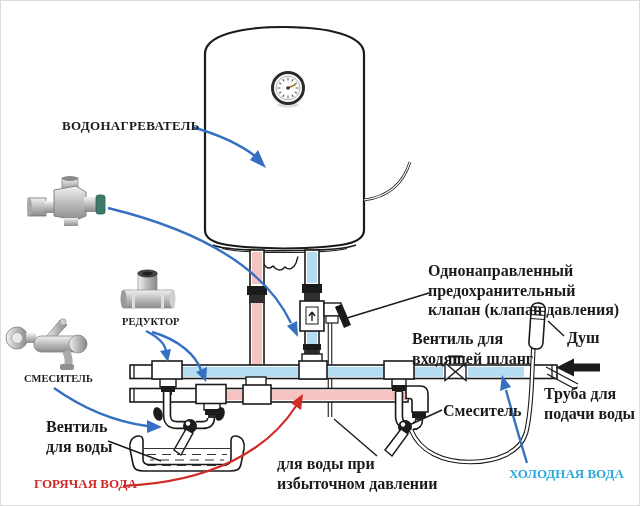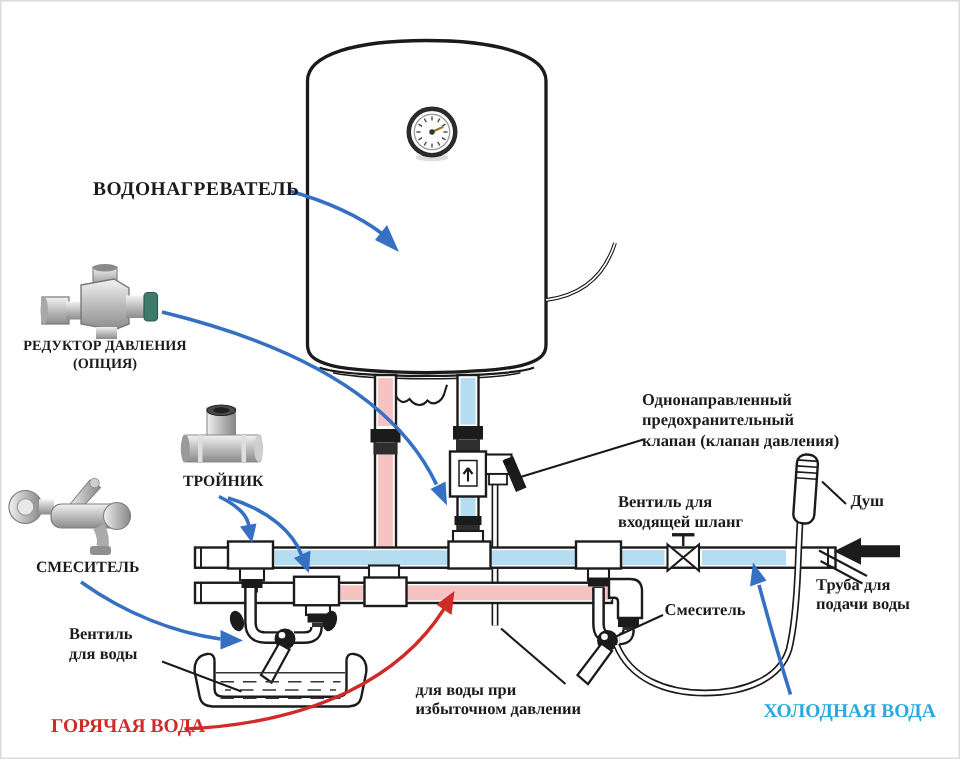--- a/index.html
+++ b/index.html
@@ -2,21 +2,21 @@
 <html style="--hot-pipe: #f6c3c3; --cold-pipe: #b5ddf2; --hot-text: #cf2b28; --cold-text: #2aa9e0; --callout-blue: #3570c2; --outline: #1b1b1b;"><head>
 <meta charset="utf-8">
 <style>
   html,body{margin:0;padding:0;background:#fff;}
   #stage{position:relative;width:640px;height:506px;background:#fff;overflow:hidden;
          box-shadow:inset 0 0 0 1px #dcdcdc;font-family:"Liberation Sans",sans-serif;}
   #art{position:absolute;left:0;top:0;}
   .lbl{position:absolute;font-weight:bold;color:var(--outline);line-height:1.22;white-space:nowrap;font-family:Liberation Serif, serif;}
   .lbl span{display:block;}
   .sz13{font-size:13px;}
-  .sz12{font-size:11px;}
+  .sz12{font-size:16px;}
   .sz10{font-size:10.5px;}
   .sz95{font-size:9.5px;}
   .hotTxt{color:var(--hot-text);}
   .coldTxt{color:var(--cold-text);}
   .ctr{text-align:center;}
   
   .st{stroke:var(--outline);stroke-width:1.6;fill:#fff;}
   .stThin{stroke:var(--outline);stroke-width:1.1;fill:none;}
   .blk{fill:var(--outline);stroke:none;}
   .coldF{fill:var(--cold-pipe);stroke:none;}
@@ -271,27 +271,23 @@
     <path class="ldr" d="M377,456 L334,419"></path>
   </g>
 
   <polygon class="blk" points="556,367.5 574,358.5 574,363.5 600,363.5 600,371.5 574,371.5 574,376.5"></polygon>
 </svg>
 
 <div class="lbl sz13" style="left:62px;top:118px;letter-spacing:.3px">
   <span>ВОДОНАГРЕВАТЕЛЬ</span>
 </div>
 
-<div class="lbl sz95 ctr" style="left:14px;top:226px;width:112px">
-  <span>РЕДУКТОР ДАВЛЕНИЯ</span>
-  <span>(ОПЦИЯ)</span>
-</div>
 
 <div class="lbl sz10" style="left:122px;top:316px">
-  <span>ТРОЙНИК</span>
+  <span>РЕДУКТОР</span>
 </div>
 
 <div class="lbl sz10" style="left:24px;top:373px">
   <span>СМЕСИТЕЛЬ</span>
 </div>
 
 <div class="lbl sz12" style="left:46px;top:417px">
   <span>Вентиль</span>
   <span>для воды</span>
 </div>

